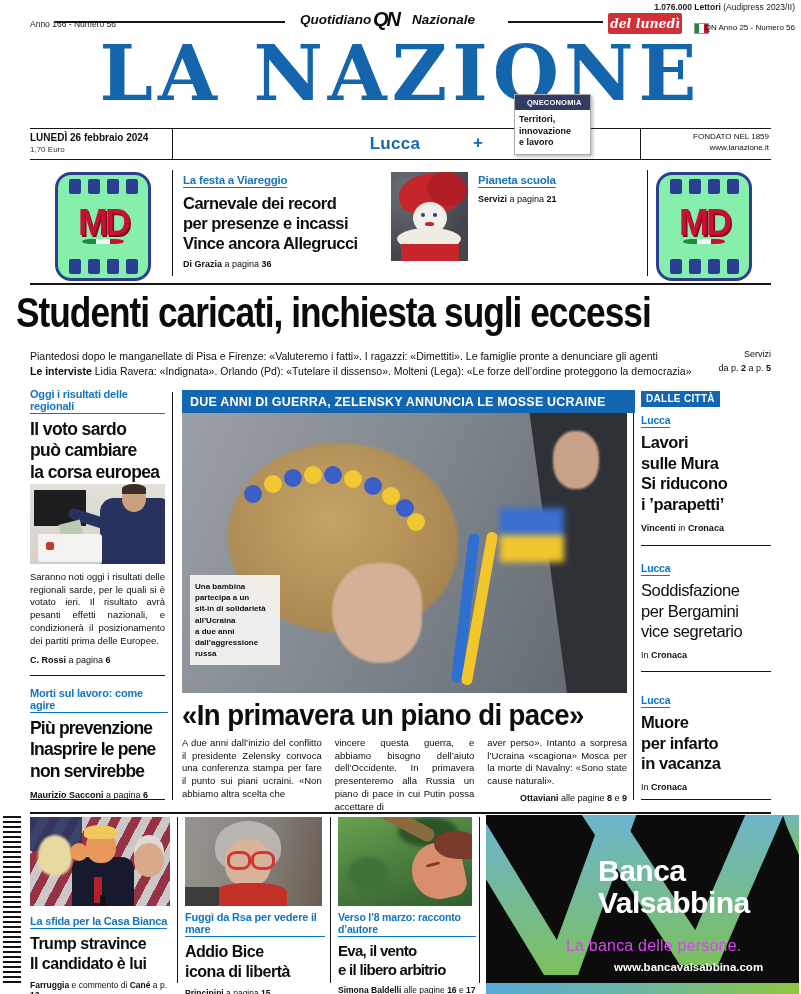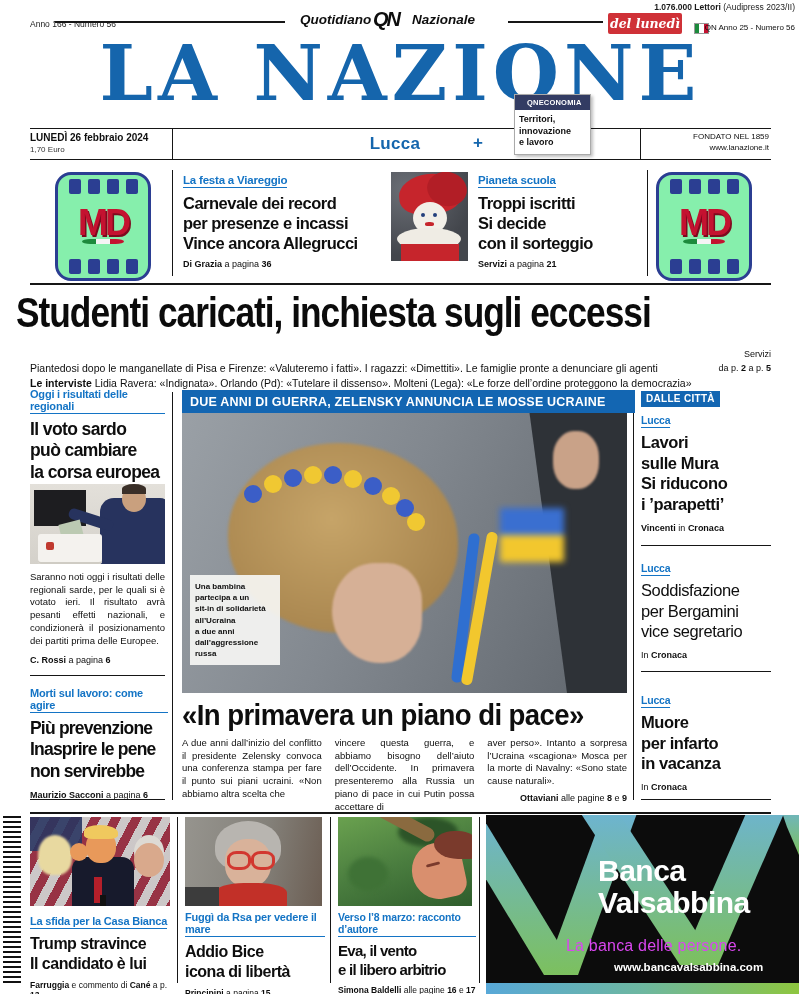--- a/index.html
+++ b/index.html
@@ -47,21 +47,21 @@
   .h-left{font-size:17.5px;font-weight:bold;line-height:1.22;letter-spacing:-.6px;}
   .h-side{font-size:16.5px;font-weight:bold;line-height:1.25;letter-spacing:-.4px;}
   .h-side.light{font-weight:normal;}
   .h-bot{font-size:16px;font-weight:bold;line-height:1.24;letter-spacing:-.5px;}
   .tight{font-size:15px;letter-spacing:-.7px;}
   .by{font-size:9px;}
   .by-s{font-size:8.5px;}
   .txt{font-size:9.5px;line-height:1.34;text-align:justify;}
   .h-main{font-size:43px;font-weight:bold;letter-spacing:-1.2px;display:inline-block;
           transform:scaleX(.82);transform-origin:0 60%;white-space:nowrap;color:#0b0b0b;}
-  .deck{font-size:10.5px;line-height:1.5;white-space:nowrap;margin-top:12px;}
+  .deck{font-size:10.5px;line-height:1.5;white-space:nowrap;}
   .svc{font-size:9px;text-align:right;line-height:1.5;}
   .h-ukr{font-size:29px;font-weight:bold;letter-spacing:-.6px;display:inline-block;
          transform:scaleX(.95);transform-origin:0 60%;white-space:nowrap;}
   .banner{background:#1366b2;color:#fff;font-weight:bold;font-size:12.5px;
           display:flex;align-items:center;padding-left:8px;letter-spacing:.2px;}
   .badge-city{display:inline-block;background:#1366b2;color:#fff;font-weight:bold;
               font-size:10px;padding:2.5px 5px;letter-spacing:.3px;}
 
   
   .ph{overflow:hidden;position:absolute;}
@@ -168,23 +168,20 @@
       <div class="abs" style="left:8px;top:11px;width:4px;height:4px;background:#24407c;border-radius:50%;"></div>
       <div class="abs" style="left:20px;top:11px;width:4px;height:4px;background:#24407c;border-radius:50%;"></div>
       <div class="abs" style="left:12px;top:20px;width:9px;height:4px;background:#c6252c;border-radius:40%;"></div>
     </div>
     <div class="abs" style="left:6px;top:56px;width:64px;height:22px;background:#efece4;border-radius:50%;"></div>
     <div class="abs" style="left:10px;top:72px;width:58px;height:18px;background:#c6252c;"></div>
   </div>
 
   <div class="abs" style="left:478px;top:170px;width:164px;">
     <span class="kick">Pianeta scuola</span>
-    <div class="h-top pre" style="margin-top:6px;">Troppi iscritti
-Si decide
-con il sorteggio</div>
     <div class="by" style="margin-top:6px;"><span class="b">Servizi</span><span> a pagina </span><span class="b">21</span></div>
   </div>
 
   <div class="vline" style="left:647px;top:170px;height:106px;"></div>
 
   <div class="abs md" style="left:656px;top:172px;width:90px;height:103px;">
     <div class="md-tabs">
         <div></div>
         <div></div>
         <div></div>

